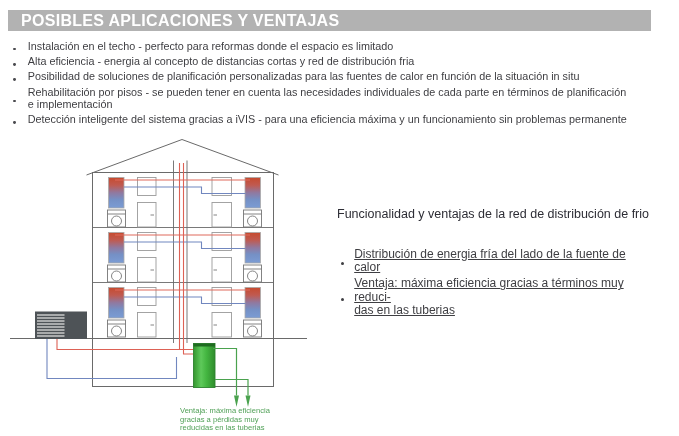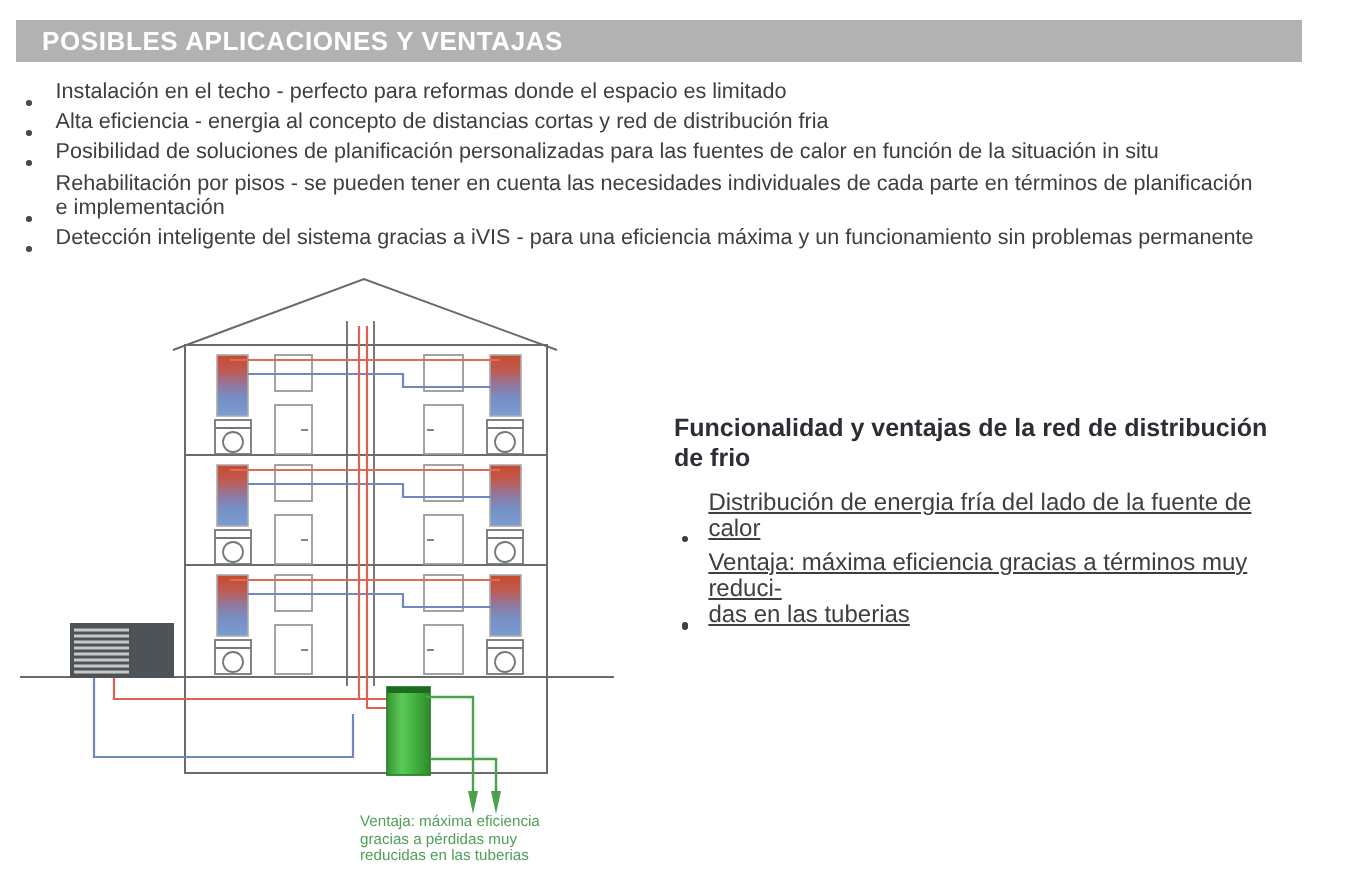--- a/index.html
+++ b/index.html
@@ -1,30 +1,30 @@
 <!DOCTYPE html>
 <html><head>
 <meta charset="utf-8">
 <style>
   html,body{margin:0;padding:0;background:#ffffff;}
   #page{position:relative;width:679px;height:436px;background:#ffffff;overflow:hidden;
         font-family:"Liberation Sans", sans-serif;color:#3e3e42;}
   
   .header-bar{position:absolute;left:8px;top:10px;width:643px;height:21px;background:#b2b2b2;}
-  .header-title{font-size:13px;font-weight:bold;color:#ffffff;line-height:21px;
+  .header-title{font-size:16px;font-weight:bold;color:#ffffff;line-height:21px;
         padding-left:13px;letter-spacing:.3px;}
   
   .intro{position:absolute;left:10px;top:40px;width:660px;}
-  .li{display:flex;align-items:flex-end;margin-bottom:2.6px;}
+  .li{display:flex;align-items:center;margin-bottom:2.6px;}
   .dot{flex:0 0 auto;width:2.8px;height:2.8px;border-radius:50%;background:#4a4a4e;
         margin:5.5px 12px 0 3px;}
   .li-text{font-size:10.8px;line-height:12.6px;white-space:pre-line;color:#3e3e42;}
   
   .panel{position:absolute;left:337px;top:207px;width:312px;}
-  .panel-heading{font-size:12.5px;font-weight:bold;line-height:14.5px;color:#2d2d35;margin-bottom:9px;}
+  .panel-heading{font-size:12.5px;font-weight:normal;line-height:14.5px;color:#2d2d35;margin-bottom:26px;}
   .panel .li{margin-bottom:3.5px;}
   .panel .dot{width:3.2px;height:3.2px;background:#3e3e42;margin:5px 10px 0 4px;}
   .panel .li-text{font-size:12px;line-height:13.2px;text-decoration:underline;}
   
   .diagram-svg{position:absolute;left:0;top:0;width:679px;height:436px;}
   .caption{position:absolute;left:180px;top:407px;width:142px;
         font-size:7.6px;line-height:8.6px;color:#50a057;white-space:pre-line;}
 </style>
 </head>
 <body>

